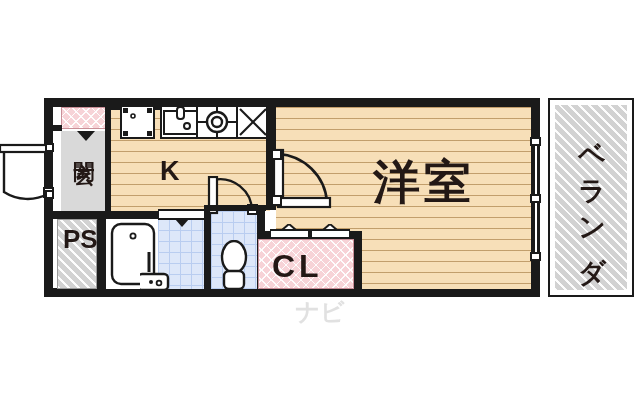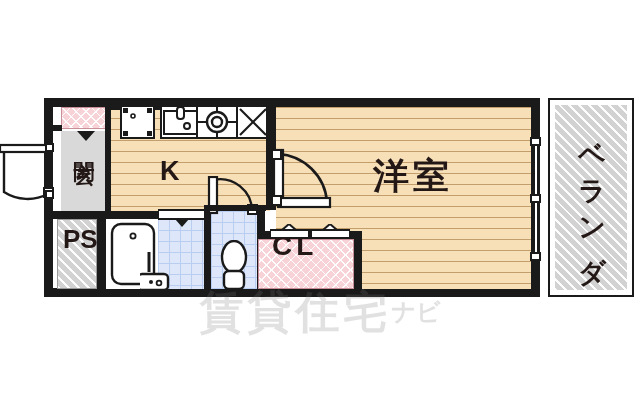--- a/index.html
+++ b/index.html
@@ -182,37 +182,37 @@
       <rect x="3" y="1" width="8" height="36" fill="#fff" stroke="#1a1a1a" stroke-width="2.2"></rect>
       <rect x="42" y="29" width="9" height="9" fill="#fff" stroke="#1a1a1a" stroke-width="2"></rect>
     </svg>
   </div>
 
   <div class="abs wall" style="left:257px;top:211px;width:8px;height:86px;"></div>
 
   <div class="abs wall" style="left:204px;top:205px;width:62px;height:6px;"></div>
 
   <div class="abs floor-wood" style="left:276px;top:107px;width:255px;height:182px;"></div>
-  <div class="lbl" style="left:373px;top:158px;font-size:36px;letter-spacing:4px;">洋室</div>
+  <div class="lbl" style="left:373px;top:158px;font-size:47px;letter-spacing:4px;">洋室</div>
 
   <div class="abs wall" style="left:266px;top:98px;width:10px;height:112px;"></div>
 
   <div class="abs" style="left:270px;top:148px;width:62px;height:62px;">
     <svg width="62" height="62" viewBox="0 0 62 62">
       <path d="M8 6 A52 52 0 0 1 57 54" fill="none" stroke="#1a1a1a" stroke-width="2.6"></path>
       <rect x="4" y="2" width="9" height="54" fill="#fff" stroke="#1a1a1a" stroke-width="2.2"></rect>
       <rect x="8" y="50" width="52" height="9" fill="#fff" stroke="#1a1a1a" stroke-width="2.2"></rect>
       <rect x="2" y="2" width="9" height="9" fill="#fff" stroke="#1a1a1a" stroke-width="2"></rect>
       <rect x="2" y="48" width="9" height="9" fill="#fff" stroke="#1a1a1a" stroke-width="2"></rect>
     </svg>
   </div>
 
   <div class="abs wall" style="left:258px;top:231px;width:100px;height:8px;"></div>
   <div class="abs pat-closet" style="left:258px;top:239px;width:96px;height:50px;border:1px solid #c98f98;"></div>
-  <div class="lbl" style="left:272px;top:232px;font-size:28px;letter-spacing:4px;">CL</div>
+  <div class="lbl" style="left:272px;top:250px;font-size:32px;letter-spacing:4px;">CL</div>
 
   <div class="abs" style="left:270px;top:224px;width:80px;height:14px;">
     <svg width="80" height="14" viewBox="0 0 80 14">
       <rect x="0" y="6" width="39" height="8" fill="#fff" stroke="#1a1a1a" stroke-width="2"></rect>
       <rect x="41" y="6" width="39" height="8" fill="#fff" stroke="#1a1a1a" stroke-width="2"></rect>
       <path d="M12 6 L19 0 L26 6 Z" fill="#fff" stroke="#1a1a1a" stroke-width="2"></path>
       <path d="M53 6 L60 0 L67 6 Z" fill="#fff" stroke="#1a1a1a" stroke-width="2"></path>
     </svg>
   </div>
 
@@ -221,17 +221,16 @@
   <div class="abs" style="left:548px;top:98px;width:86px;height:199px;border:2px solid #1a1a1a;background:#fff;"></div>
   <div class="abs pat-hatch" style="left:555px;top:105px;width:72px;height:185px;"></div>
   <div class="lbl lbl-v" style="left:578px;top:124px;font-size:27px;letter-spacing:7px;">ベランダ</div>
 
   <div class="abs pat-white" style="left:533px;top:140px;width:6px;height:118px;border:2px solid #1a1a1a;"></div>
   <div class="fix" style="left:530px;top:137px;width:11px;height:9px;"></div>
   <div class="fix" style="left:530px;top:194px;width:11px;height:9px;"></div>
   <div class="fix" style="left:530px;top:252px;width:11px;height:9px;"></div>
 
   <div id="wm">
-    <span>賃貸住宅</span>
       <span class="sm">ナビ</span>
   </div>
 
 </div>
 
 </body></html>

